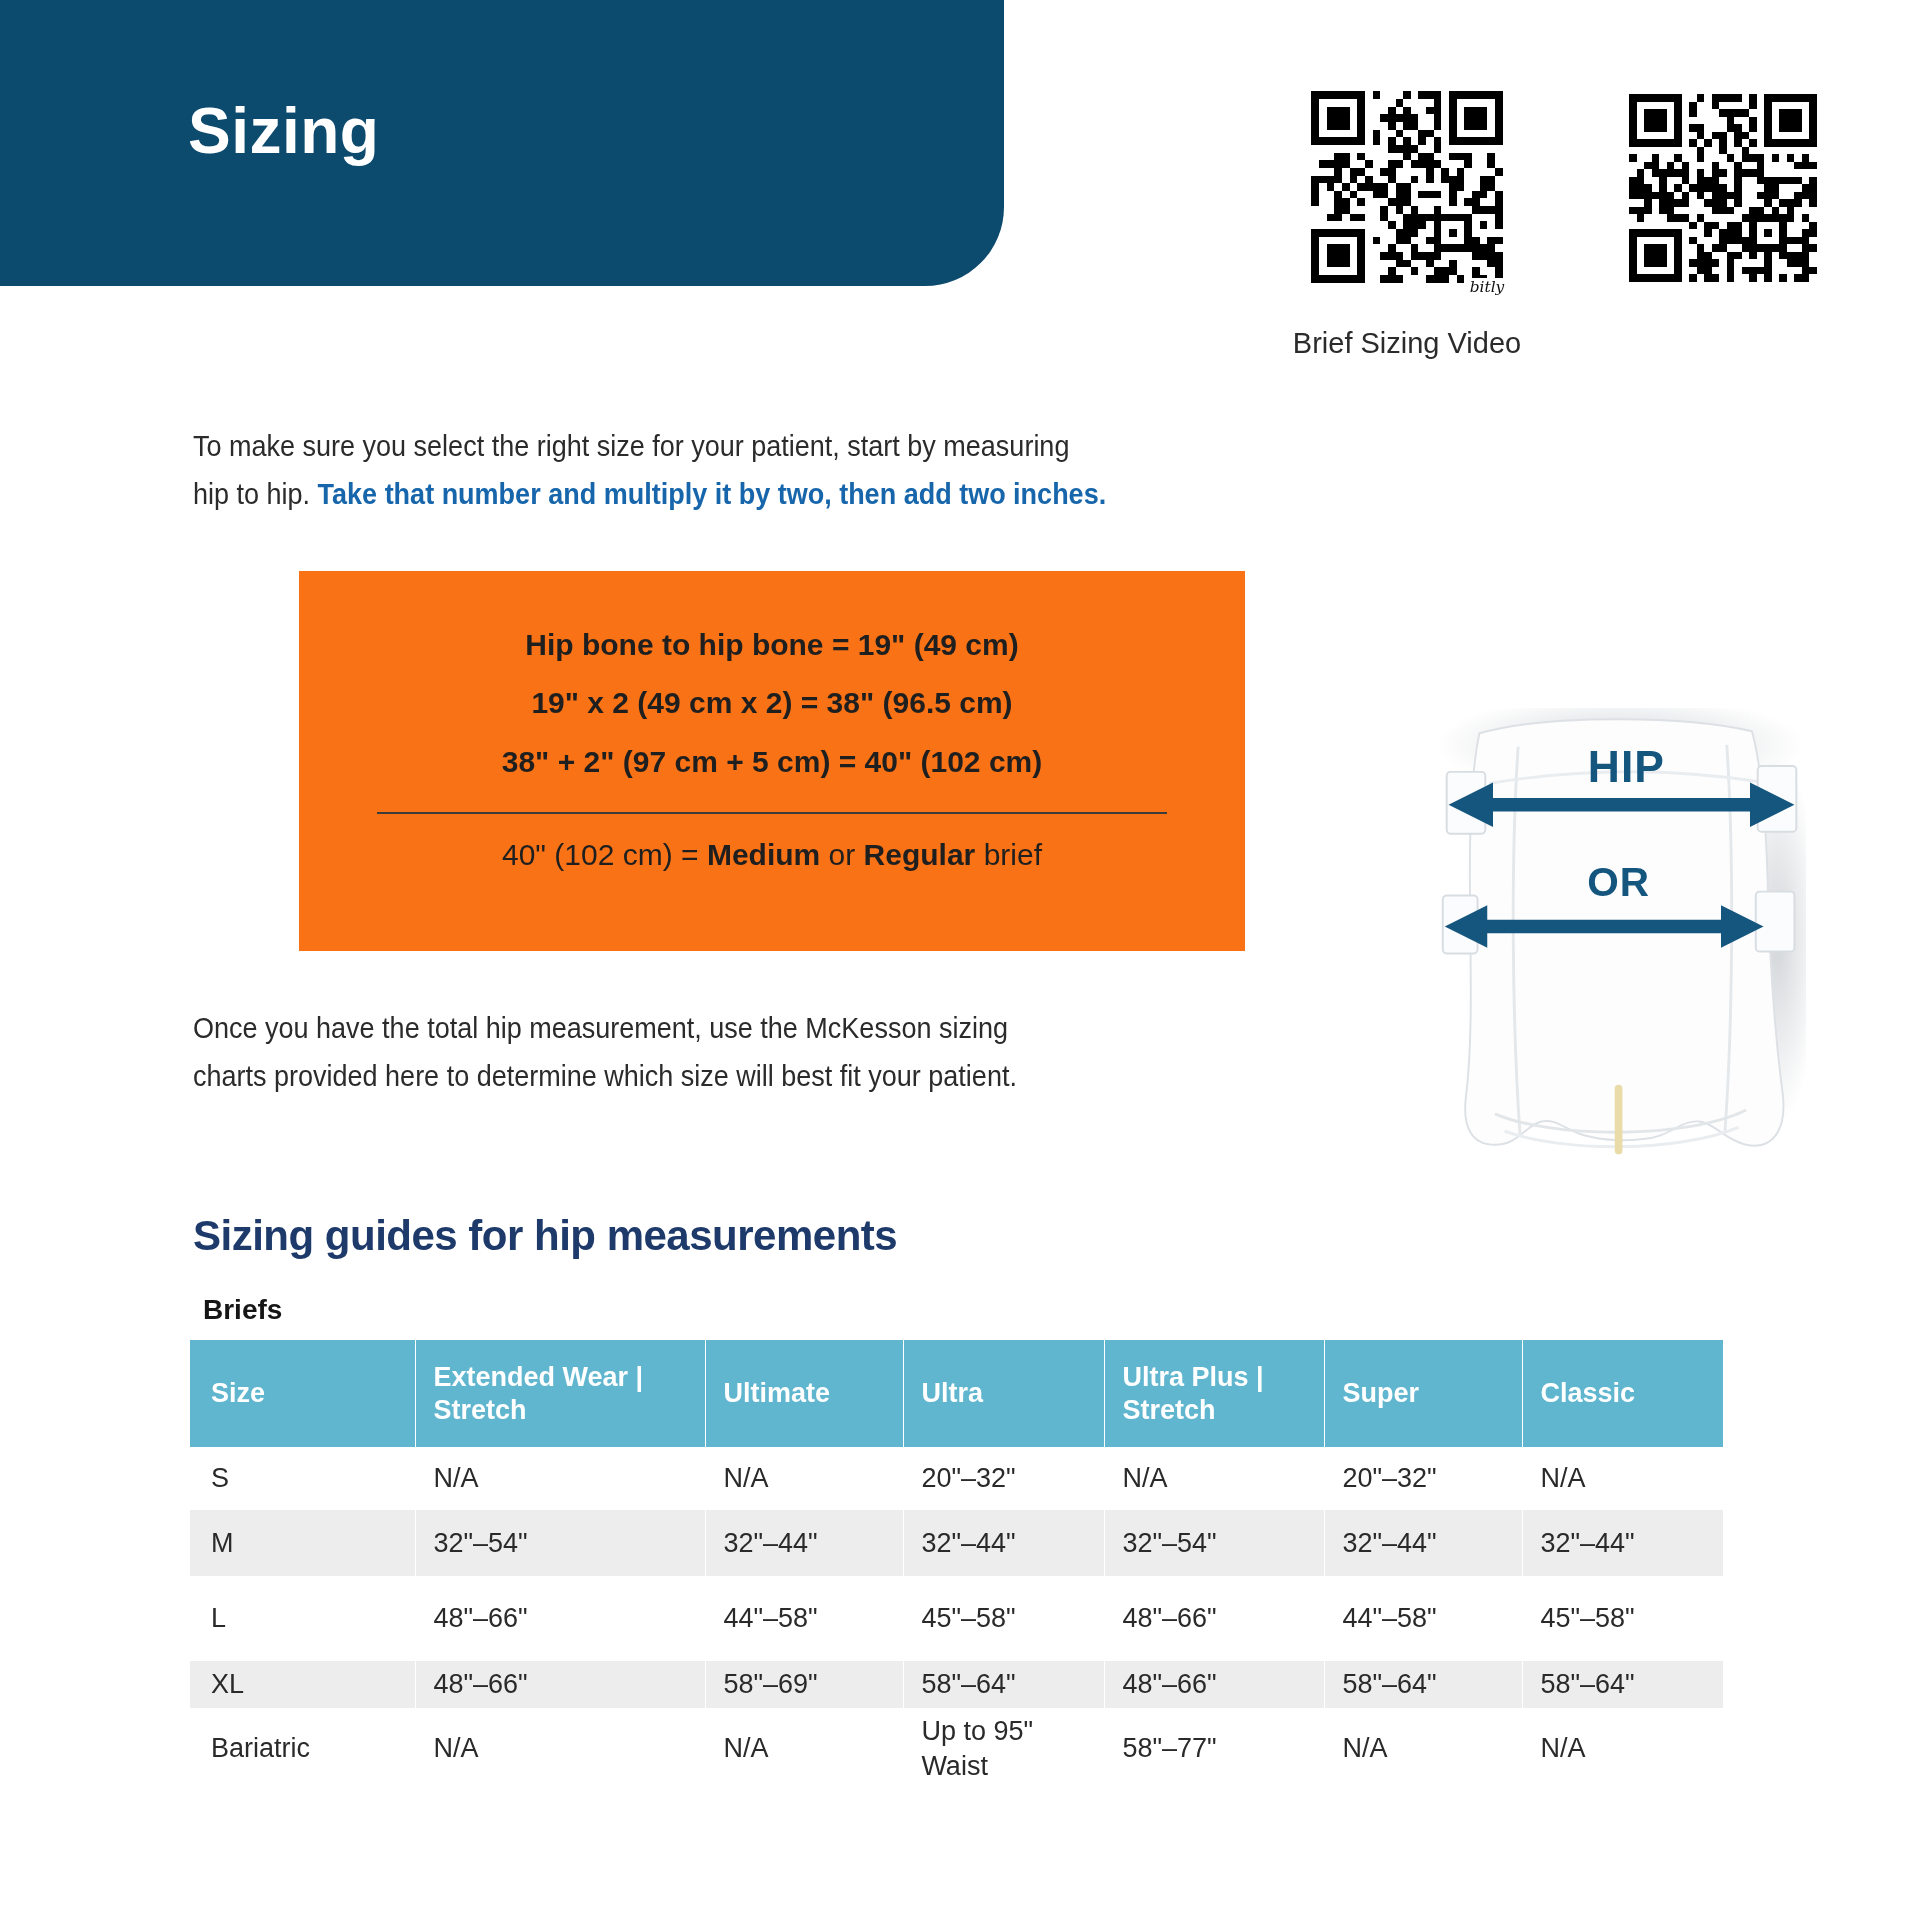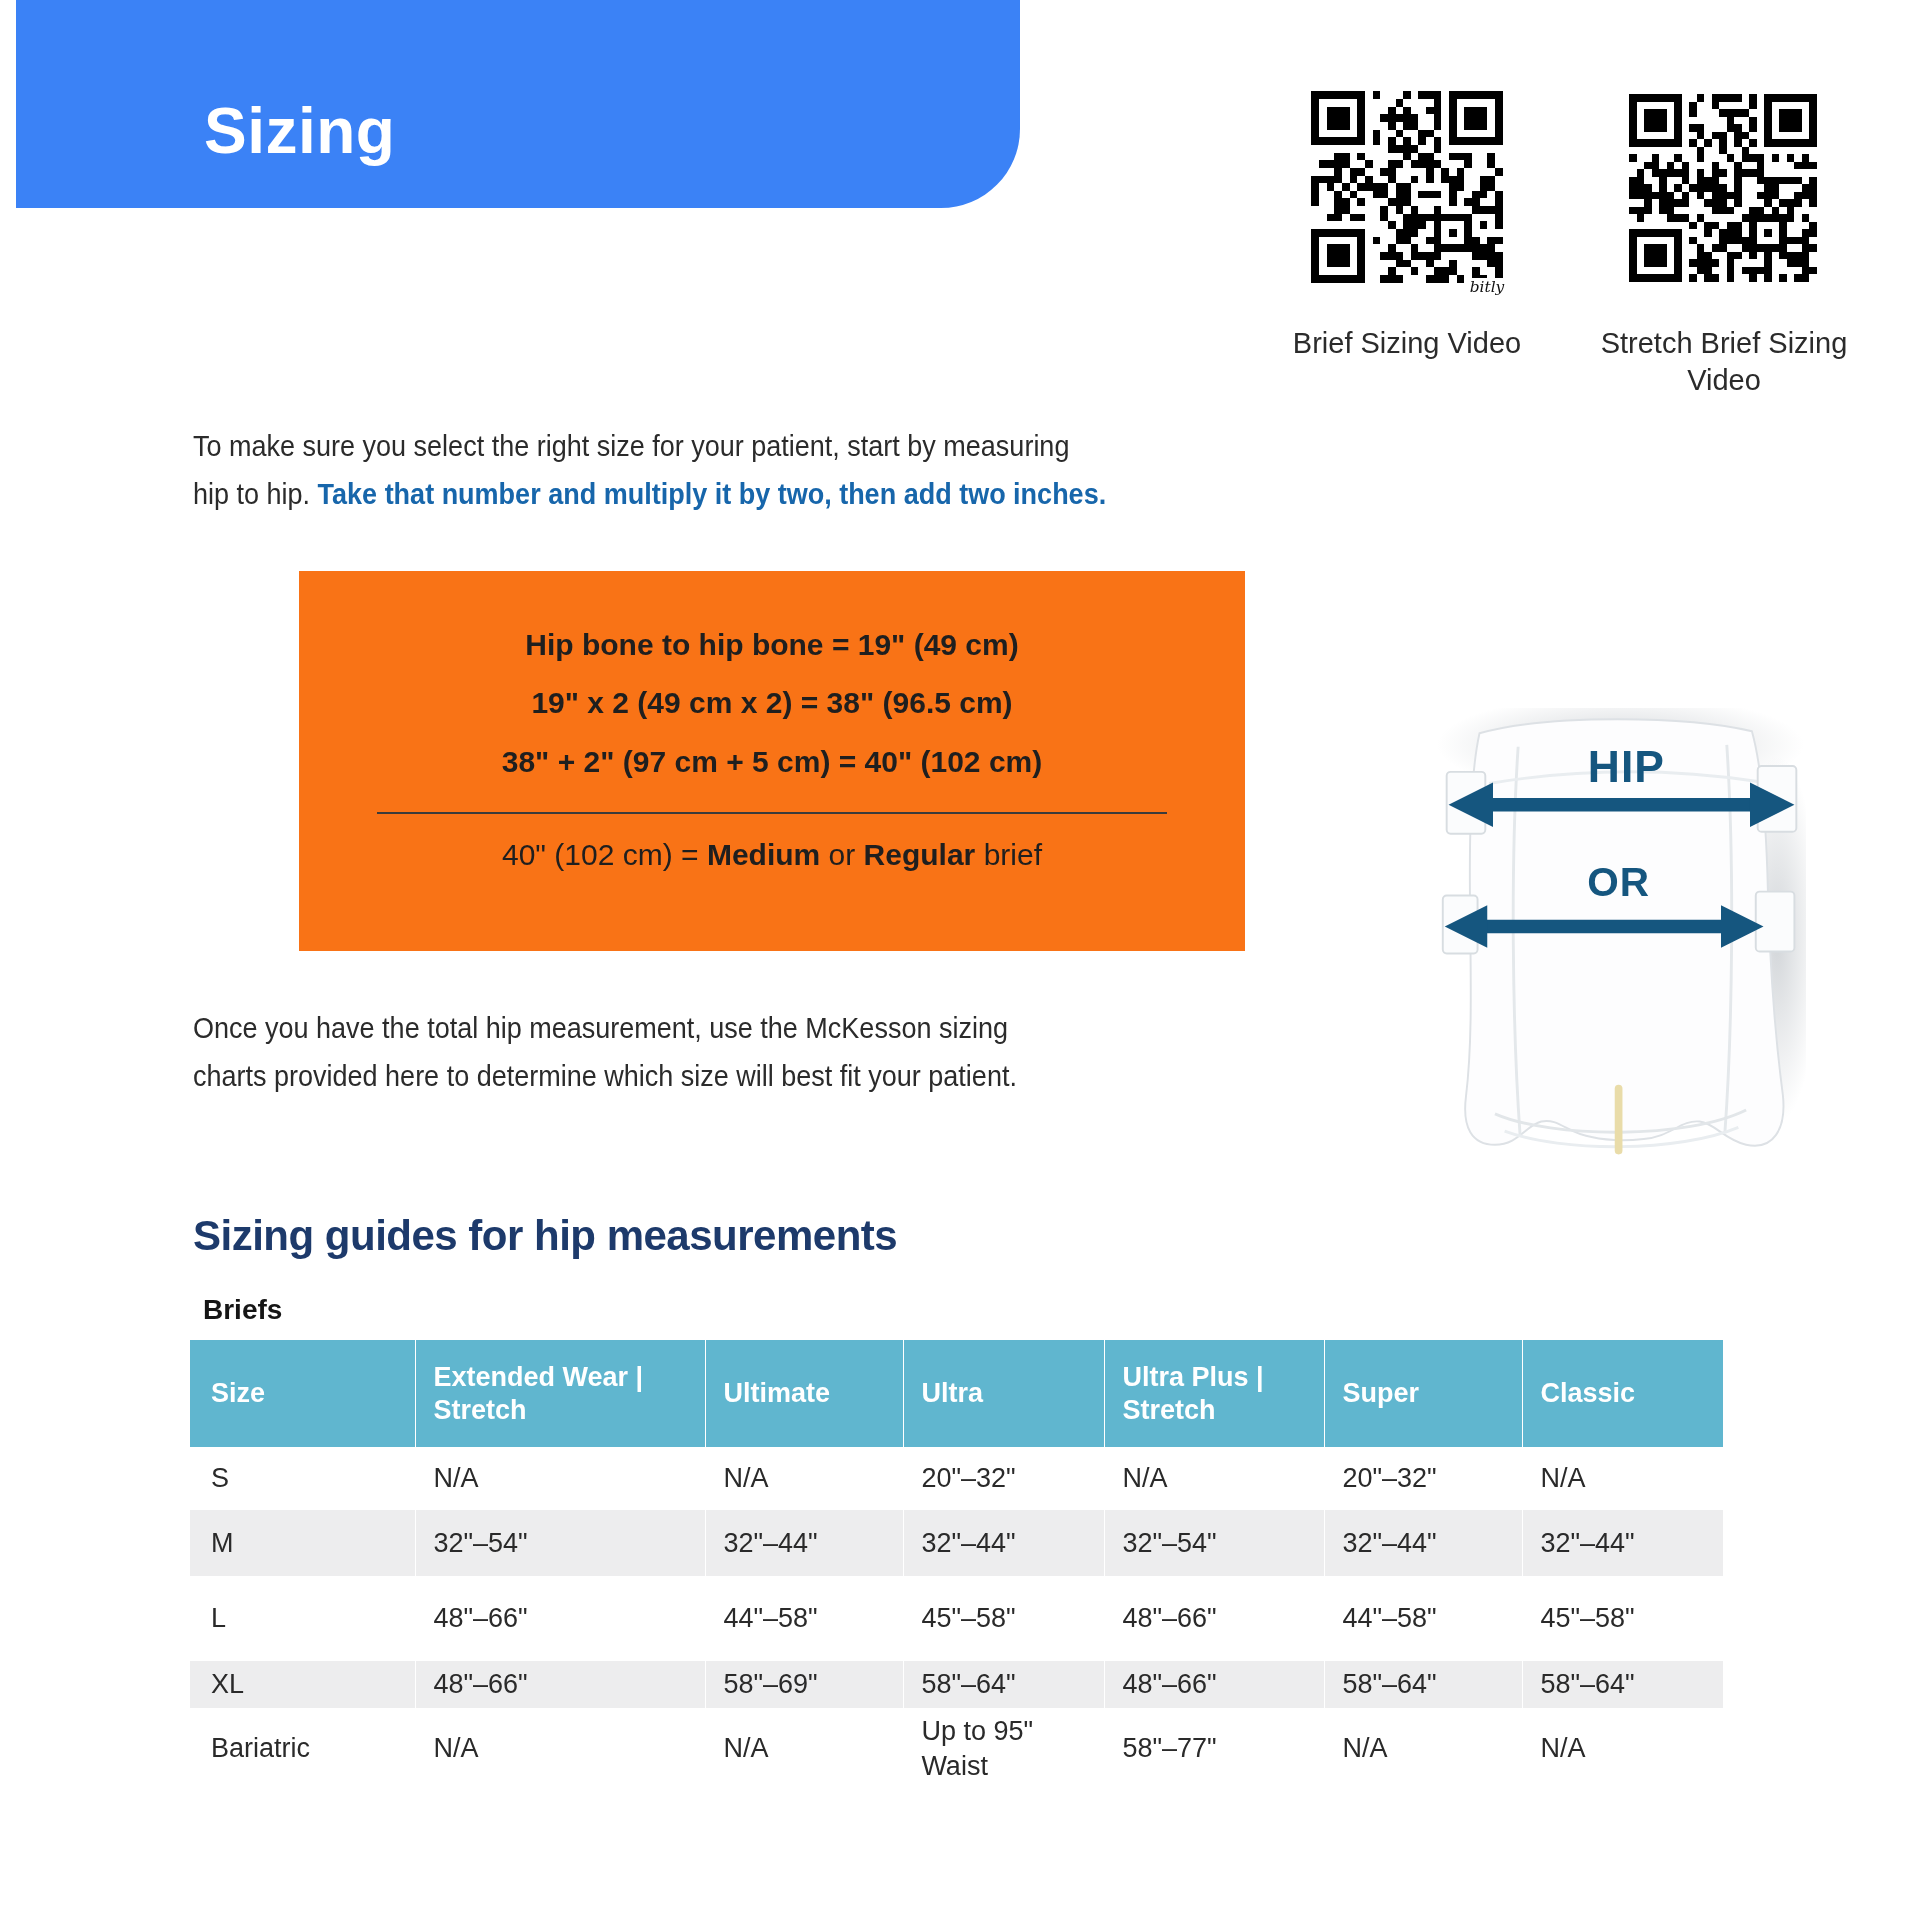--- a/index.html
+++ b/index.html
@@ -1,22 +1,22 @@
 <!DOCTYPE html>
 <html><head>
 <meta charset="utf-8">
 <style>
   * { margin:0; padding:0; box-sizing:border-box; }
   html,body { background:#ffffff; }
   body { width:1931px; height:1931px; font-family:"Liberation Sans", sans-serif; position:relative; }
   .page { position:relative; width:1931px; height:1931px; background:#ffffff; overflow:hidden; }
 
   
-  .banner { position:absolute; left:16px; top:0; width:1004px; height:208px;
-            background:#3b82f6; border-bottom-right-radius:79px; }
+  .banner { position:absolute; left:0; top:0; width:1004px; height:286px;
+            background:#0c4a6e; border-bottom-right-radius:79px; }
   .banner-title { position:absolute; left:188px; top:97px; color:#ffffff;
                   font-size:64px; font-weight:bold; line-height:68px; letter-spacing:0.5px; }
 
   
   .qr { position:absolute; background:#fff; }
   .qr svg { width:100%; height:100%; display:block; }
   .qr1 { left:1302px; top:82px; width:210px; height:210px; }
   .qr2 { left:1620px; top:85px; width:206px; height:206px; }
   .bitly { position:absolute; right:7.7px; bottom:-3.9px; font-family:"DejaVu Serif", serif;
            font-style:italic; font-size:15.4px; color:#111; background:#fff; padding-left:2.9px; }
@@ -87,24 +87,20 @@
       </svg>
     <span class="bitly">bitly</span>
   </div>
   <div class="qr qr2">
     <svg id="qr-svg-2" shape-rendering="crispEdges" viewBox="-1.2 -1.2 27.4 27.4">
         <rect x="-1.2" y="-1.2" width="27.4" height="27.4" fill="#fff"></rect>
         <path fill="#000" d="M0 0h1v1h-1zM1 0h1v1h-1zM2 0h1v1h-1zM3 0h1v1h-1zM4 0h1v1h-1zM5 0h1v1h-1zM6 0h1v1h-1zM9 0h1v1h-1zM11 0h1v1h-1zM12 0h1v1h-1zM13 0h1v1h-1zM14 0h1v1h-1zM16 0h1v1h-1zM18 0h1v1h-1zM19 0h1v1h-1zM20 0h1v1h-1zM21 0h1v1h-1zM22 0h1v1h-1zM23 0h1v1h-1zM24 0h1v1h-1zM0 1h1v1h-1zM6 1h1v1h-1zM8 1h1v1h-1zM11 1h1v1h-1zM16 1h1v1h-1zM18 1h1v1h-1zM24 1h1v1h-1zM0 2h1v1h-1zM2 2h1v1h-1zM3 2h1v1h-1zM4 2h1v1h-1zM6 2h1v1h-1zM8 2h1v1h-1zM12 2h1v1h-1zM13 2h1v1h-1zM14 2h1v1h-1zM15 2h1v1h-1zM18 2h1v1h-1zM20 2h1v1h-1zM21 2h1v1h-1zM22 2h1v1h-1zM24 2h1v1h-1zM0 3h1v1h-1zM2 3h1v1h-1zM3 3h1v1h-1zM4 3h1v1h-1zM6 3h1v1h-1zM13 3h1v1h-1zM16 3h1v1h-1zM18 3h1v1h-1zM20 3h1v1h-1zM21 3h1v1h-1zM22 3h1v1h-1zM24 3h1v1h-1zM0 4h1v1h-1zM2 4h1v1h-1zM3 4h1v1h-1zM4 4h1v1h-1zM6 4h1v1h-1zM8 4h1v1h-1zM9 4h1v1h-1zM13 4h1v1h-1zM14 4h1v1h-1zM16 4h1v1h-1zM18 4h1v1h-1zM20 4h1v1h-1zM21 4h1v1h-1zM22 4h1v1h-1zM24 4h1v1h-1zM0 5h1v1h-1zM6 5h1v1h-1zM9 5h1v1h-1zM11 5h1v1h-1zM12 5h1v1h-1zM14 5h1v1h-1zM15 5h1v1h-1zM18 5h1v1h-1zM24 5h1v1h-1zM0 6h1v1h-1zM1 6h1v1h-1zM2 6h1v1h-1zM3 6h1v1h-1zM4 6h1v1h-1zM5 6h1v1h-1zM6 6h1v1h-1zM8 6h1v1h-1zM10 6h1v1h-1zM12 6h1v1h-1zM14 6h1v1h-1zM16 6h1v1h-1zM18 6h1v1h-1zM19 6h1v1h-1zM20 6h1v1h-1zM21 6h1v1h-1zM22 6h1v1h-1zM23 6h1v1h-1zM24 6h1v1h-1zM9 7h1v1h-1zM12 7h1v1h-1zM15 7h1v1h-1zM0 8h1v1h-1zM3 8h1v1h-1zM6 8h1v1h-1zM9 8h1v1h-1zM13 8h1v1h-1zM15 8h1v1h-1zM16 8h1v1h-1zM17 8h1v1h-1zM19 8h1v1h-1zM21 8h1v1h-1zM23 8h1v1h-1zM2 9h1v1h-1zM3 9h1v1h-1zM5 9h1v1h-1zM7 9h1v1h-1zM11 9h1v1h-1zM14 9h1v1h-1zM17 9h1v1h-1zM22 9h1v1h-1zM23 9h1v1h-1zM24 9h1v1h-1zM1 10h1v1h-1zM3 10h1v1h-1zM4 10h1v1h-1zM5 10h1v1h-1zM6 10h1v1h-1zM7 10h1v1h-1zM9 10h1v1h-1zM11 10h1v1h-1zM12 10h1v1h-1zM14 10h1v1h-1zM15 10h1v1h-1zM16 10h1v1h-1zM17 10h1v1h-1zM0 11h1v1h-1zM1 11h1v1h-1zM4 11h1v1h-1zM7 11h1v1h-1zM9 11h1v1h-1zM10 11h1v1h-1zM11 11h1v1h-1zM14 11h1v1h-1zM17 11h1v1h-1zM18 11h1v1h-1zM19 11h1v1h-1zM20 11h1v1h-1zM21 11h1v1h-1zM22 11h1v1h-1zM24 11h1v1h-1zM0 12h1v1h-1zM1 12h1v1h-1zM2 12h1v1h-1zM4 12h1v1h-1zM6 12h1v1h-1zM8 12h1v1h-1zM9 12h1v1h-1zM10 12h1v1h-1zM11 12h1v1h-1zM12 12h1v1h-1zM14 12h1v1h-1zM18 12h1v1h-1zM19 12h1v1h-1zM23 12h1v1h-1zM24 12h1v1h-1zM0 13h1v1h-1zM1 13h1v1h-1zM2 13h1v1h-1zM3 13h1v1h-1zM4 13h1v1h-1zM5 13h1v1h-1zM7 13h1v1h-1zM9 13h1v1h-1zM11 13h1v1h-1zM12 13h1v1h-1zM13 13h1v1h-1zM14 13h1v1h-1zM17 13h1v1h-1zM18 13h1v1h-1zM19 13h1v1h-1zM22 13h1v1h-1zM23 13h1v1h-1zM24 13h1v1h-1zM2 14h1v1h-1zM4 14h1v1h-1zM5 14h1v1h-1zM6 14h1v1h-1zM7 14h1v1h-1zM10 14h1v1h-1zM11 14h1v1h-1zM12 14h1v1h-1zM14 14h1v1h-1zM18 14h1v1h-1zM20 14h1v1h-1zM21 14h1v1h-1zM22 14h1v1h-1zM24 14h1v1h-1zM0 15h1v1h-1zM1 15h1v1h-1zM2 15h1v1h-1zM4 15h1v1h-1zM5 15h1v1h-1zM11 15h1v1h-1zM12 15h1v1h-1zM13 15h1v1h-1zM16 15h1v1h-1zM17 15h1v1h-1zM19 15h1v1h-1zM21 15h1v1h-1zM1 16h1v1h-1zM5 16h1v1h-1zM6 16h1v1h-1zM7 16h1v1h-1zM9 16h1v1h-1zM15 16h1v1h-1zM16 16h1v1h-1zM17 16h1v1h-1zM18 16h1v1h-1zM19 16h1v1h-1zM20 16h1v1h-1zM21 16h1v1h-1zM23 16h1v1h-1zM8 17h1v1h-1zM10 17h1v1h-1zM11 17h1v1h-1zM13 17h1v1h-1zM14 17h1v1h-1zM16 17h1v1h-1zM20 17h1v1h-1zM24 17h1v1h-1zM0 18h1v1h-1zM1 18h1v1h-1zM2 18h1v1h-1zM3 18h1v1h-1zM4 18h1v1h-1zM5 18h1v1h-1zM6 18h1v1h-1zM10 18h1v1h-1zM12 18h1v1h-1zM13 18h1v1h-1zM14 18h1v1h-1zM16 18h1v1h-1zM18 18h1v1h-1zM20 18h1v1h-1zM23 18h1v1h-1zM24 18h1v1h-1zM0 19h1v1h-1zM6 19h1v1h-1zM8 19h1v1h-1zM12 19h1v1h-1zM13 19h1v1h-1zM14 19h1v1h-1zM15 19h1v1h-1zM16 19h1v1h-1zM20 19h1v1h-1zM21 19h1v1h-1zM22 19h1v1h-1zM23 19h1v1h-1zM0 20h1v1h-1zM2 20h1v1h-1zM3 20h1v1h-1zM4 20h1v1h-1zM6 20h1v1h-1zM9 20h1v1h-1zM11 20h1v1h-1zM12 20h1v1h-1zM15 20h1v1h-1zM16 20h1v1h-1zM17 20h1v1h-1zM18 20h1v1h-1zM19 20h1v1h-1zM20 20h1v1h-1zM23 20h1v1h-1zM24 20h1v1h-1zM0 21h1v1h-1zM2 21h1v1h-1zM3 21h1v1h-1zM4 21h1v1h-1zM6 21h1v1h-1zM9 21h1v1h-1zM10 21h1v1h-1zM13 21h1v1h-1zM14 21h1v1h-1zM16 21h1v1h-1zM18 21h1v1h-1zM20 21h1v1h-1zM21 21h1v1h-1zM22 21h1v1h-1zM23 21h1v1h-1zM0 22h1v1h-1zM2 22h1v1h-1zM3 22h1v1h-1zM4 22h1v1h-1zM6 22h1v1h-1zM8 22h1v1h-1zM9 22h1v1h-1zM10 22h1v1h-1zM11 22h1v1h-1zM13 22h1v1h-1zM18 22h1v1h-1zM21 22h1v1h-1zM22 22h1v1h-1zM23 22h1v1h-1zM0 23h1v1h-1zM6 23h1v1h-1zM9 23h1v1h-1zM10 23h1v1h-1zM13 23h1v1h-1zM15 23h1v1h-1zM16 23h1v1h-1zM17 23h1v1h-1zM18 23h1v1h-1zM23 23h1v1h-1zM24 23h1v1h-1zM0 24h1v1h-1zM1 24h1v1h-1zM2 24h1v1h-1zM3 24h1v1h-1zM4 24h1v1h-1zM5 24h1v1h-1zM6 24h1v1h-1zM8 24h1v1h-1zM10 24h1v1h-1zM11 24h1v1h-1zM13 24h1v1h-1zM16 24h1v1h-1zM18 24h1v1h-1zM20 24h1v1h-1zM22 24h1v1h-1zM23 24h1v1h-1z"></path>
       </svg>
   </div>
   <div class="qr-label qr-label-1">Brief Sizing Video</div>
-  <div class="qr-label qr-label-2">
-    <div>Stretch Brief Sizing</div>
-    <div>Video</div>
-  </div>
 
   <div class="para p1">
     <div>To make sure you select the right size for your patient, start by measuring</div>
     <div><span>hip to hip. </span><span class="bluebold">Take that number and multiply it by two, then add two inches.</span></div>
   </div>
 
   <div class="calcbox">
     <div class="calcline">Hip bone to hip bone = 19" (49 cm)</div>
     <div class="calcline">19" x 2 (49 cm x 2) = 38" (96.5 cm)</div>
     <div class="calcline">38" + 2" (97 cm + 5 cm) = 40" (102 cm)</div>

